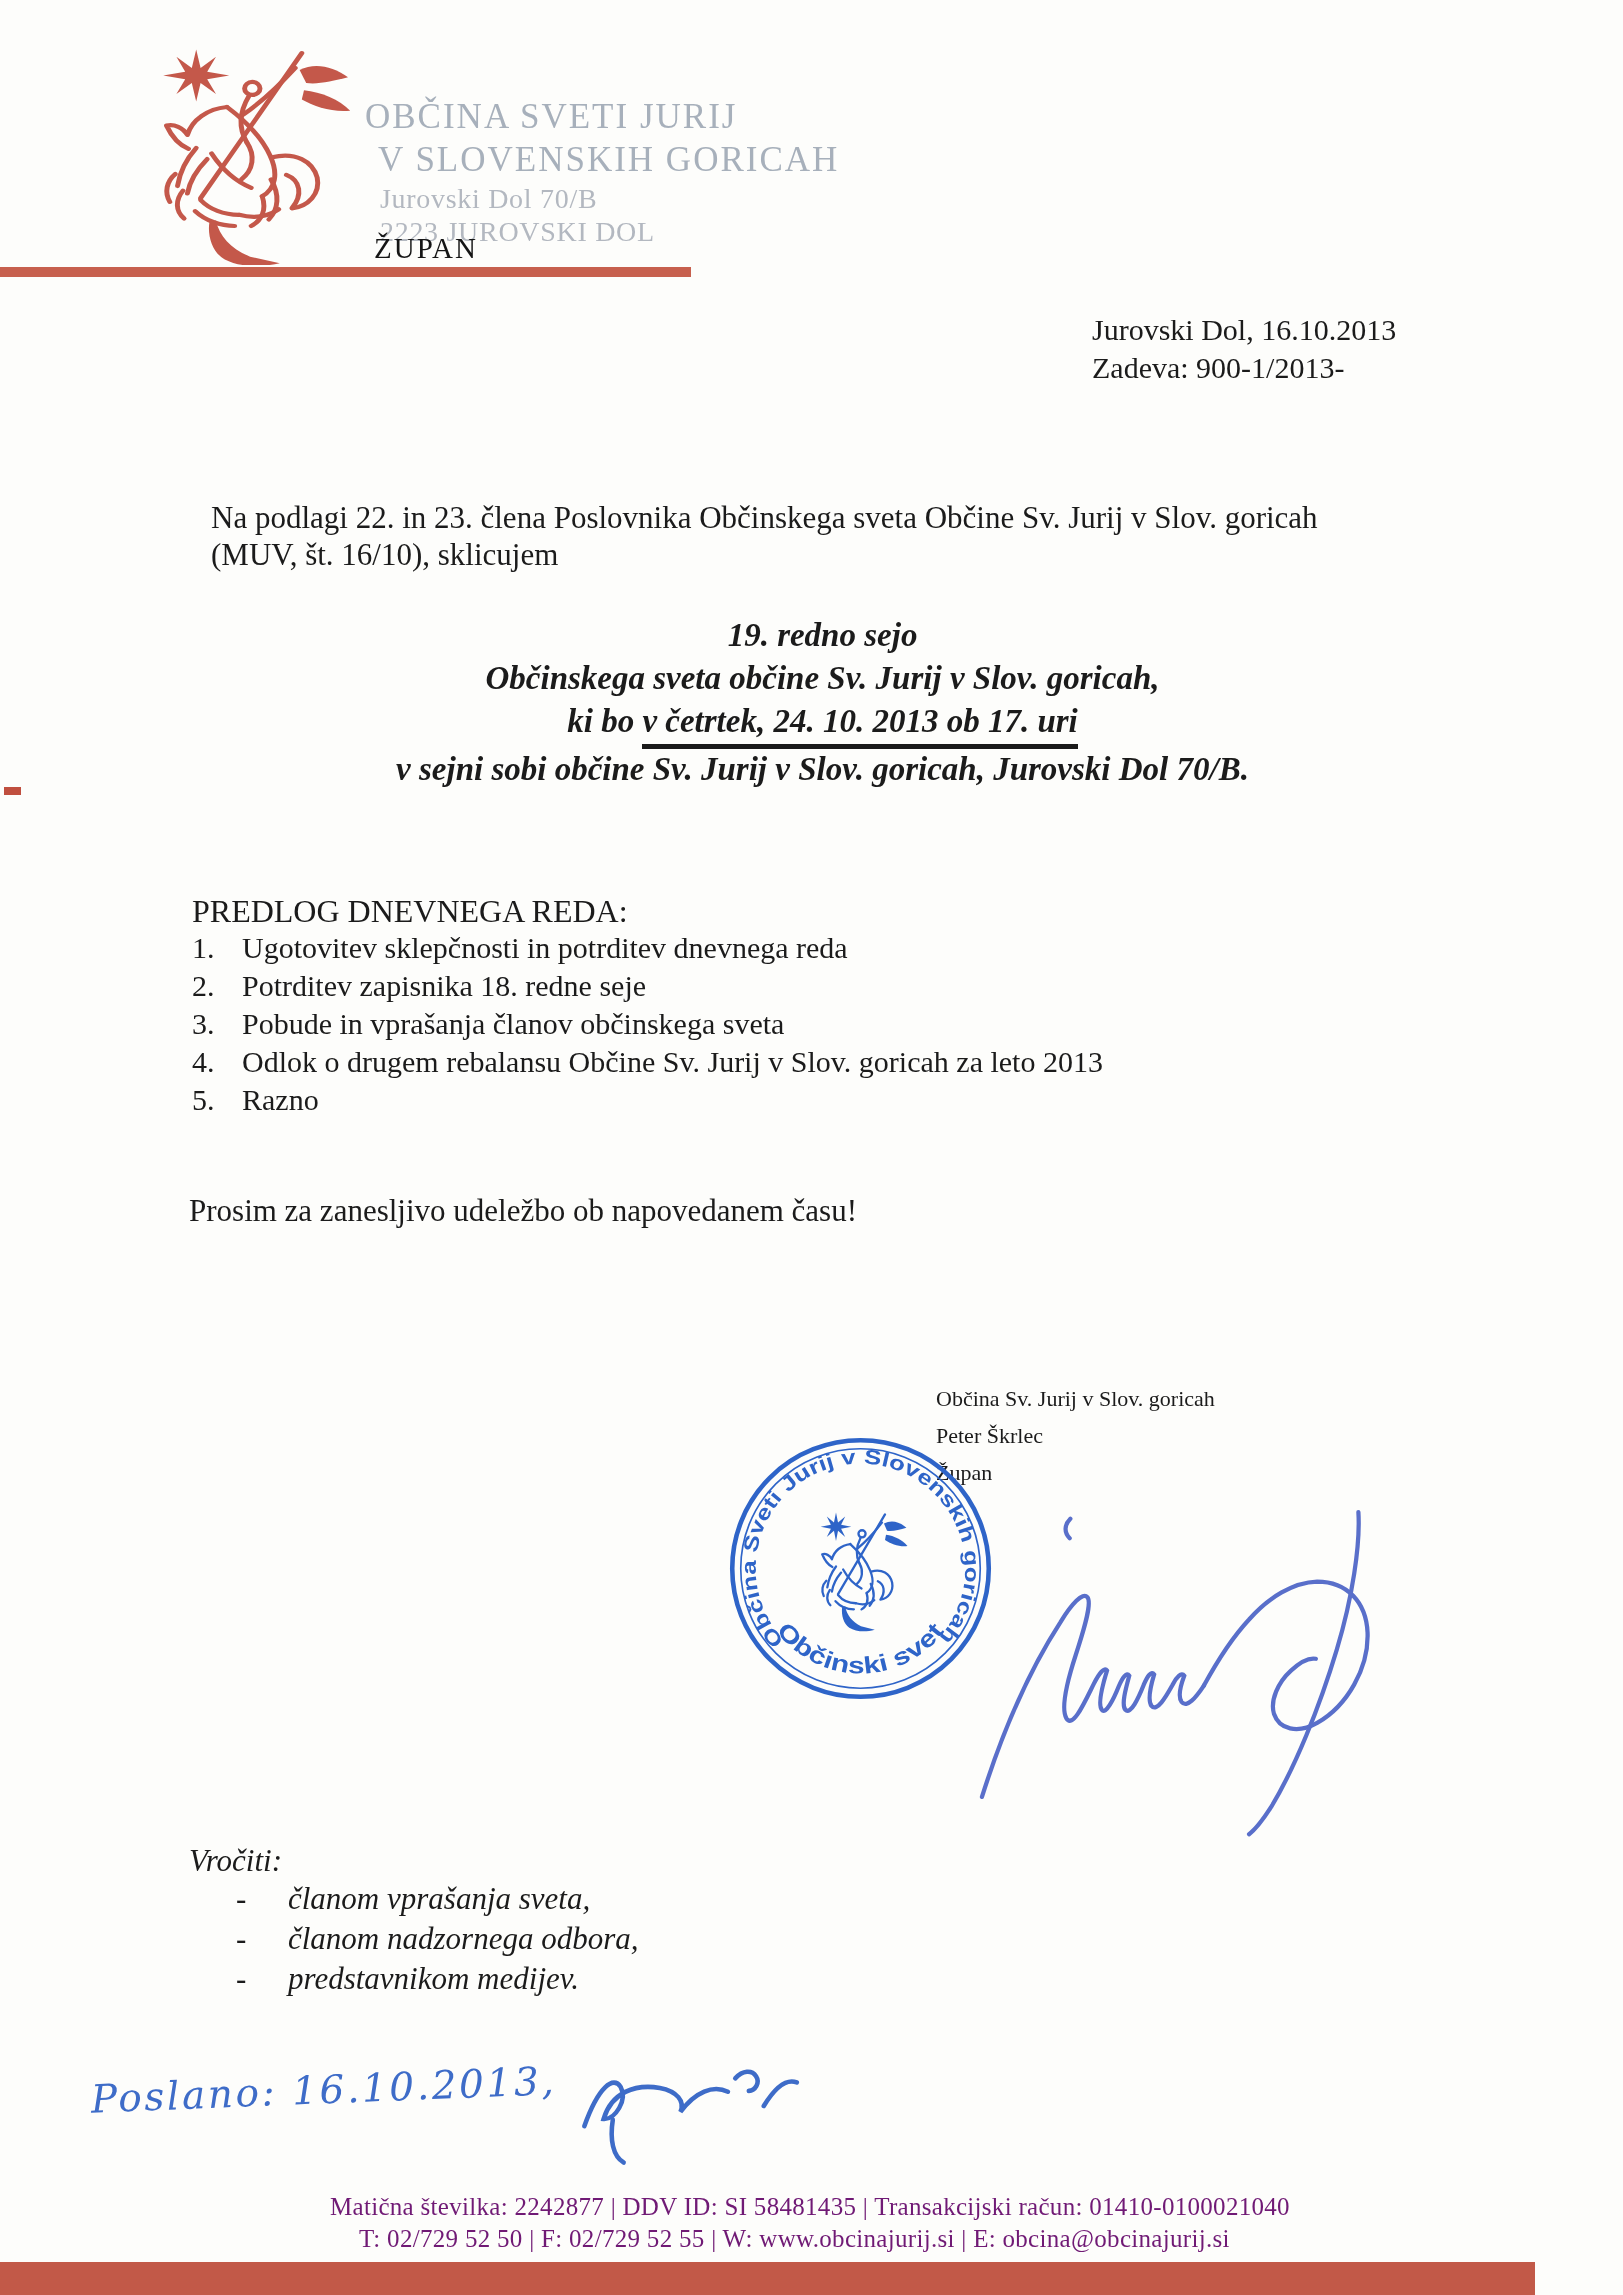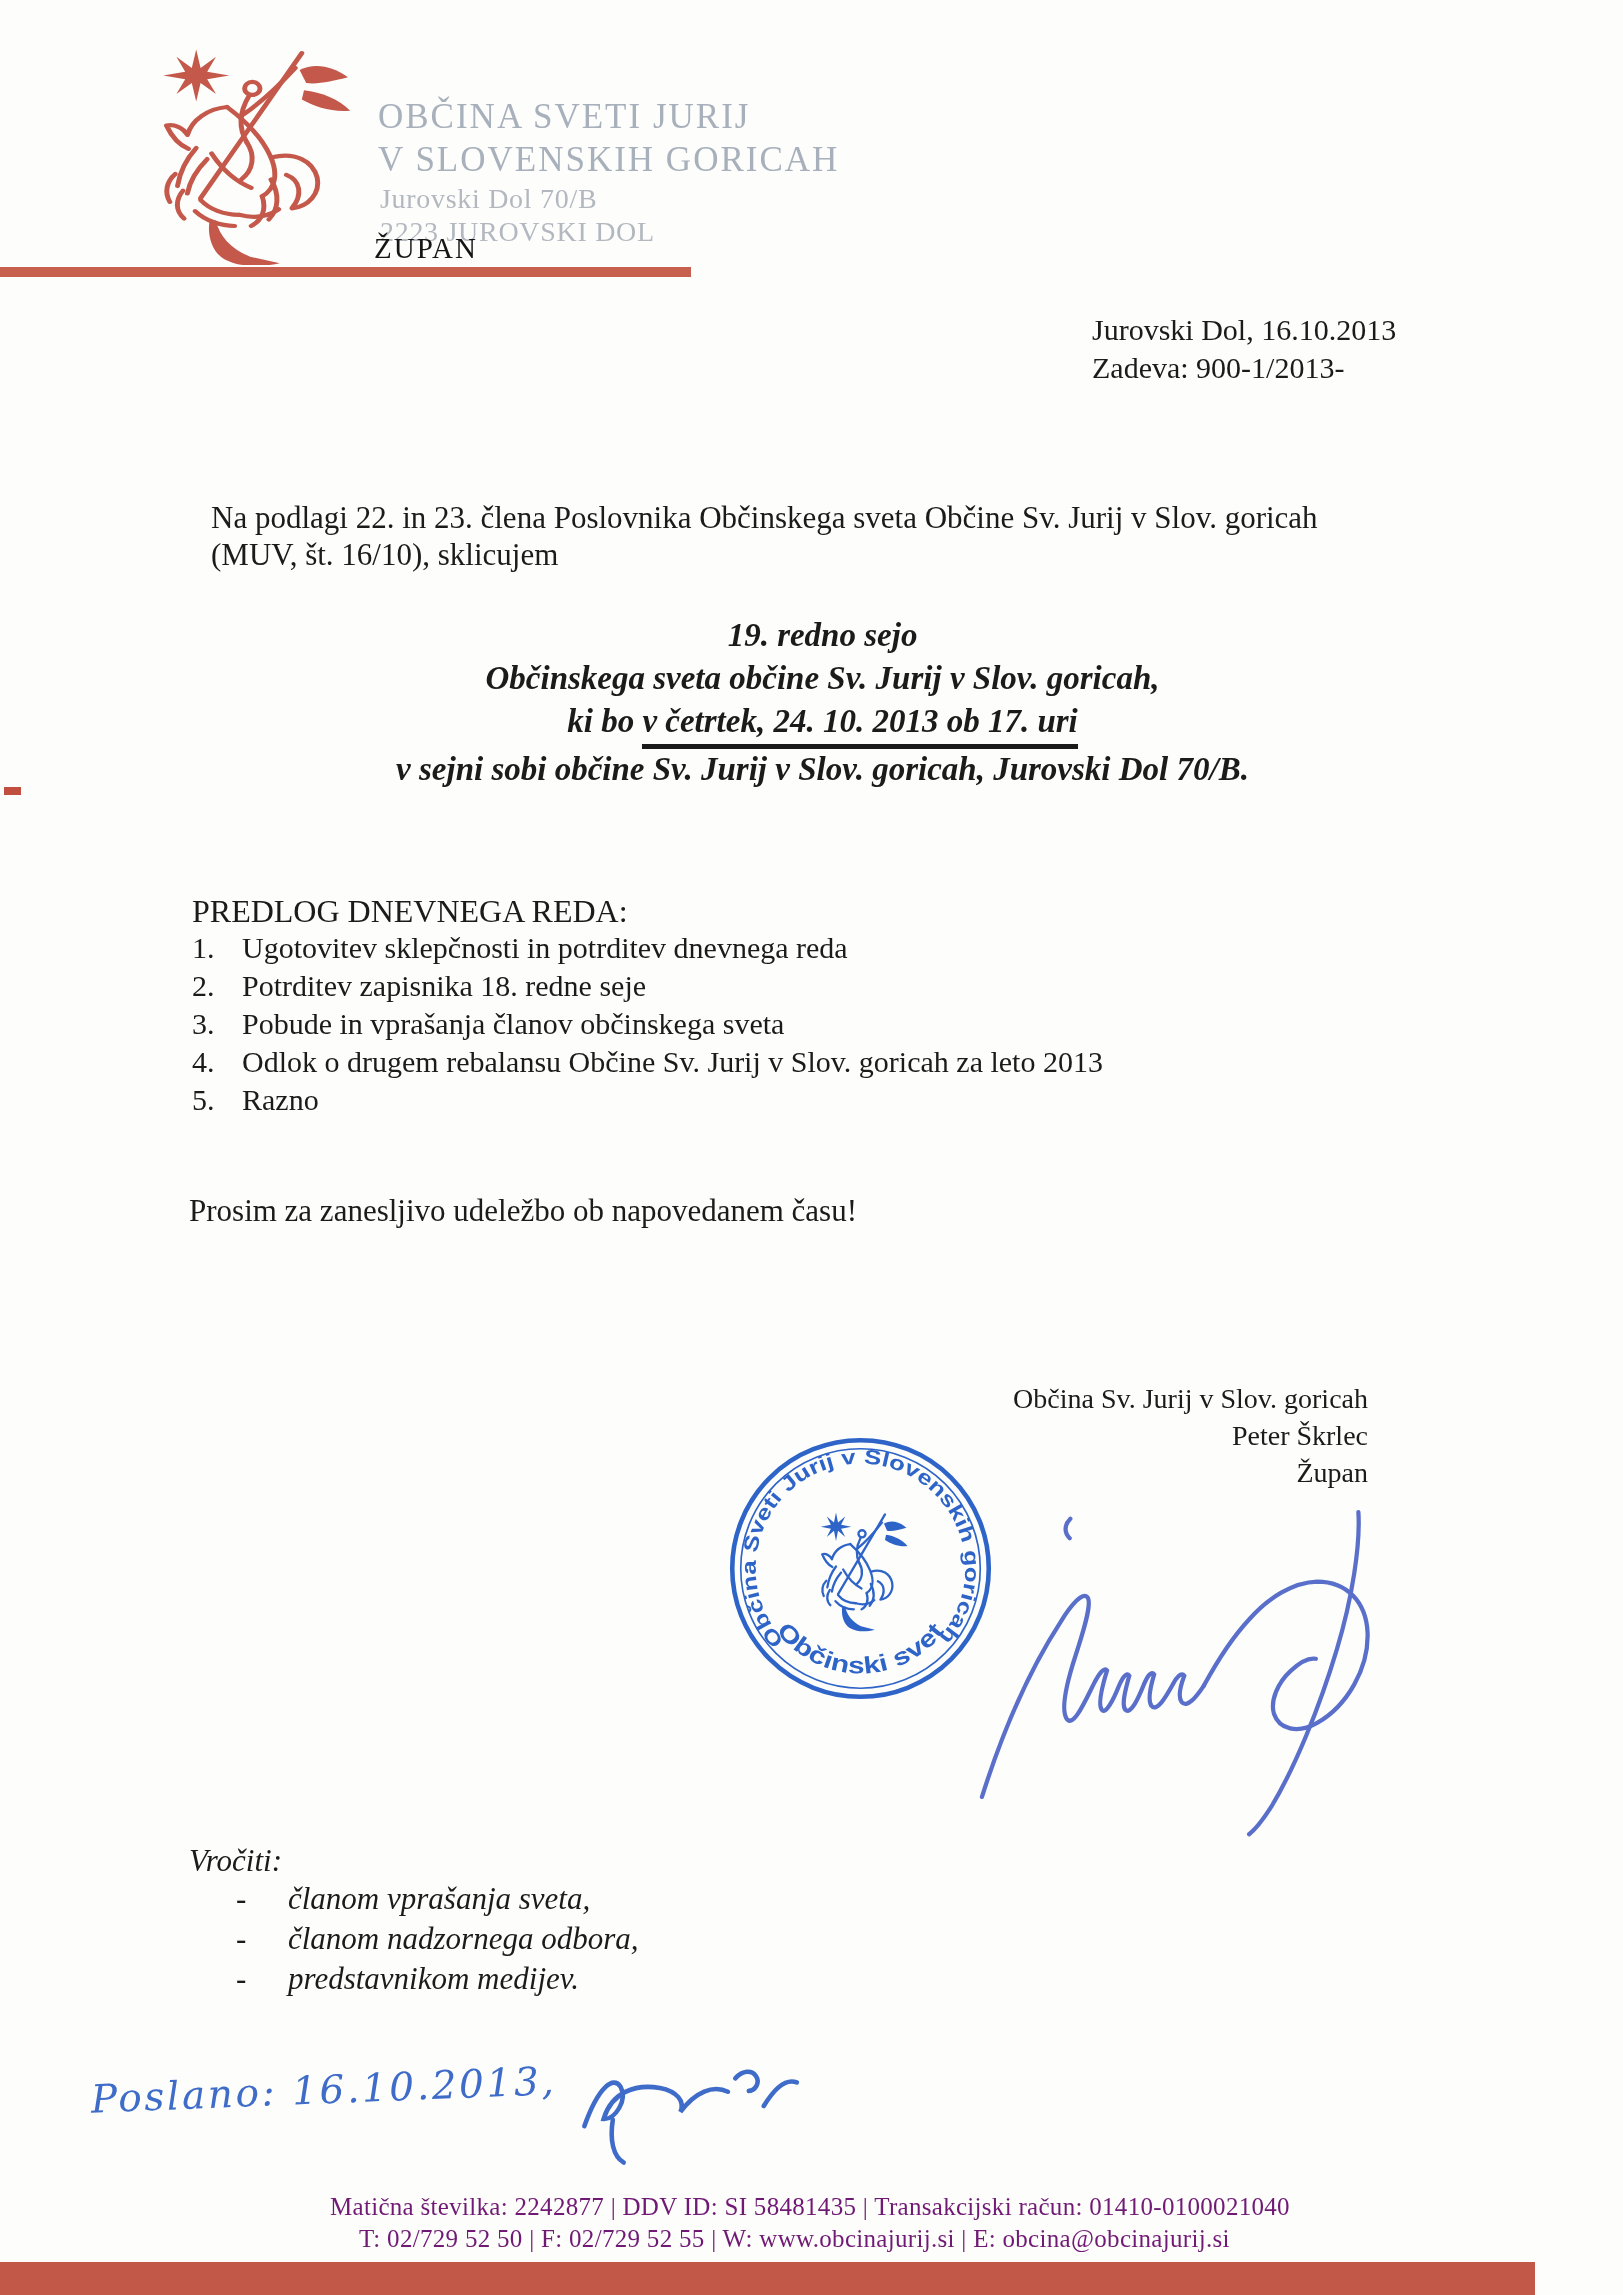--- a/index.html
+++ b/index.html
@@ -18,21 +18,21 @@
   .meta-line{font-size:30px; white-space:nowrap;}
   
   .body-text{font-size:31px; line-height:37px; white-space:nowrap;margin-left:25px;}
   .inv-line{font-size:33px; font-weight:bold; font-style:italic; text-align:center; white-space:nowrap;}
   .inv-underline{border-bottom:5.2px solid #1a1a1a; padding-bottom:5px;}
   .agenda-title{font-size:32px; font-weight:normal; white-space:nowrap;}
   .agenda-row{display:flex; height:38px; align-items:baseline; font-size:30px; white-space:nowrap;}
   .agenda-num{width:50px; flex:0 0 50px;}
   .closing-line{font-size:31px; white-space:nowrap;}
   
-  .sig-block{width:432px; text-align:right; font-size:28px; line-height:37px; white-space:nowrap;}
+  .sig-block{width:432px; text-align:left; font-size:22px; line-height:37px; white-space:nowrap;}
   
   .dist-title{font-size:31px; font-style:italic; white-space:nowrap;}
   .dist-row{display:flex; height:40px; align-items:baseline; font-size:31px; font-style:italic; white-space:nowrap;}
   .dist-dash{width:52px; flex:0 0 52px;}
   
   .handwriting{display:flex; align-items:flex-start; transform:rotate(-2.3deg);}
   .hand-text{font-family:"DejaVu Serif", serif; font-style:italic; font-size:39px;
              color:#3e6cc8; letter-spacing:2.6px; white-space:nowrap;}
   
   .footer-line{font-size:25px; letter-spacing:0.3px; color:#701a75; white-space:nowrap;}
@@ -69,21 +69,21 @@
         <path d="M33 142 C25 150 23 162 28 172"></path>
         <path fill="currentColor" stroke="none" d="M70 192 C73 209 84 223 101 231 L128 238 C110 243 91 242 78 234 C67 227 62 209 64 194 Z"></path>
       </g>
     </defs>
   </svg>
 
   <svg class="abs" style="left:139px; top:42px; color:#c4584a" width="220" height="223" viewBox="0 0 200 240" preserveAspectRatio="none">
     <use href="#george"></use>
   </svg>
 
-  <div class="abs org-name" style="left:378px; top:97px">OBČINA SVETI JURIJ</div>
+  <div class="abs org-name" style="left:365px; top:97px">OBČINA SVETI JURIJ</div>
   <div class="abs org-name" style="left:378px; top:140px">V SLOVENSKIH GORICAH</div>
   <div class="abs org-addr" style="left:380px; top:183px">Jurovski Dol 70/B</div>
   <div class="abs org-addr" style="left:380px; top:216px">2223 JUROVSKI DOL</div>
   <div class="abs role-line" style="left:374px; top:232px">ŽUPAN</div>
 
   <div class="abs bar" style="left:0; top:267px; width:691px; height:9.8px"></div>
 
   <div class="abs meta-line" style="left:1092px; top:313px">Jurovski Dol, 16.10.2013</div>
   <div class="abs meta-line" style="left:1092px; top:351px">Zadeva: 900-1/2013-</div>
 

